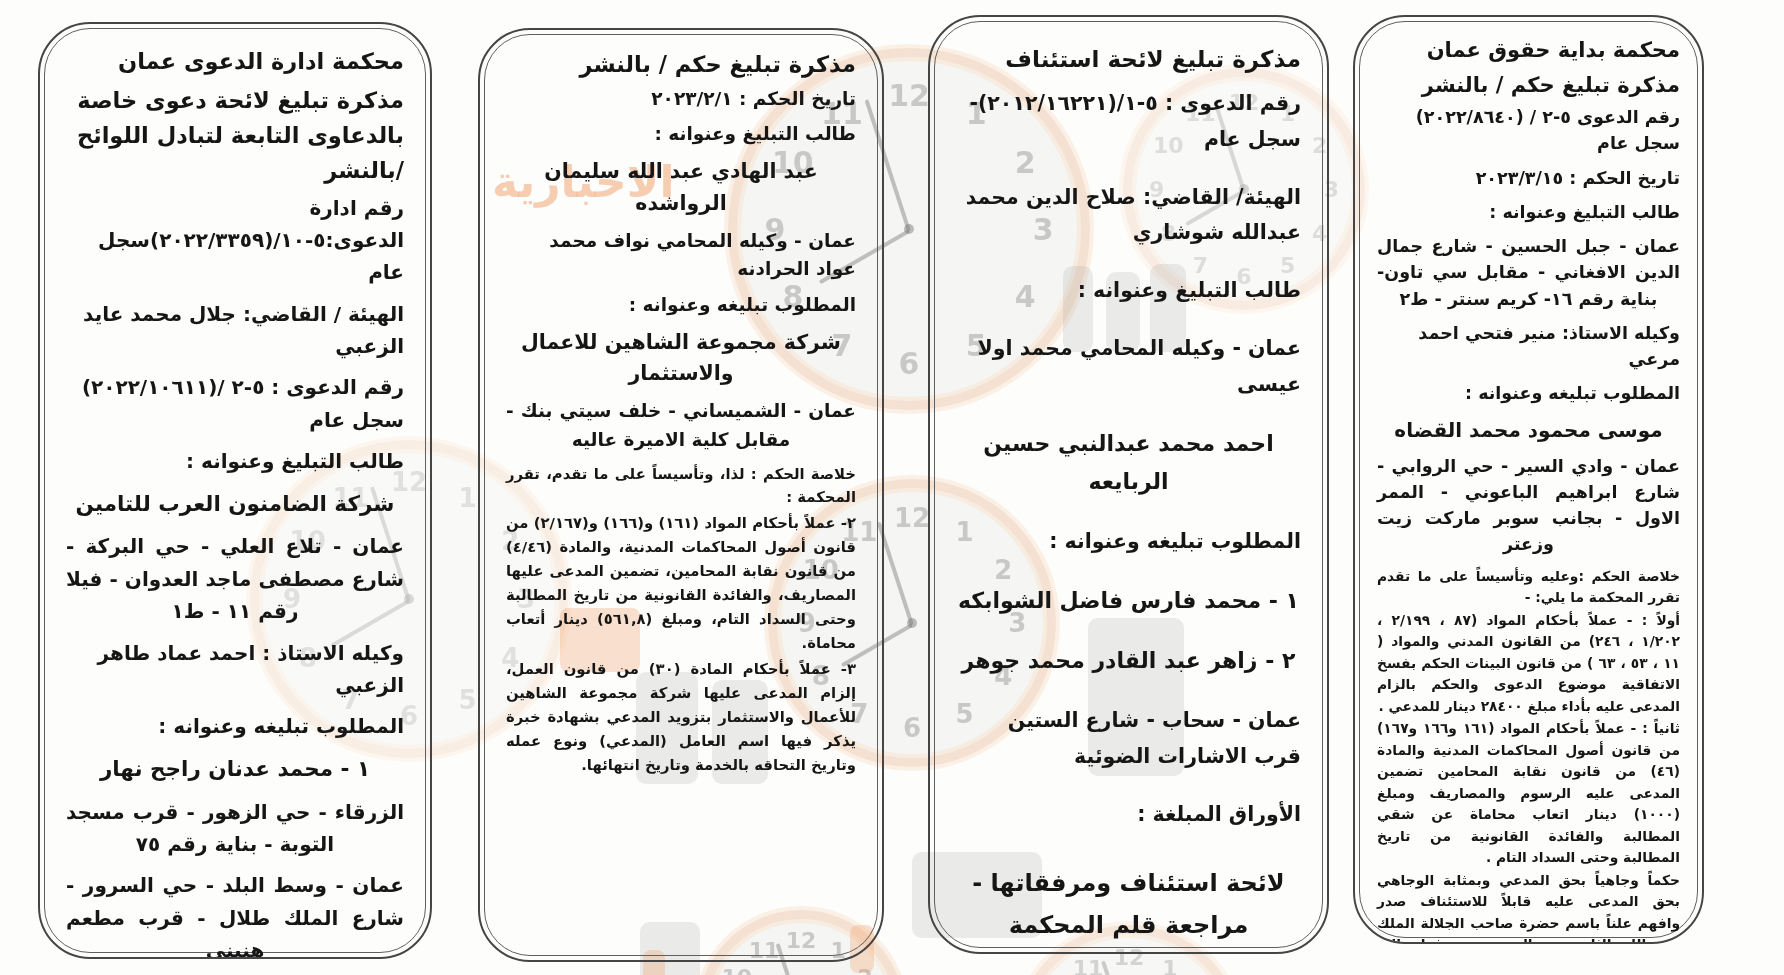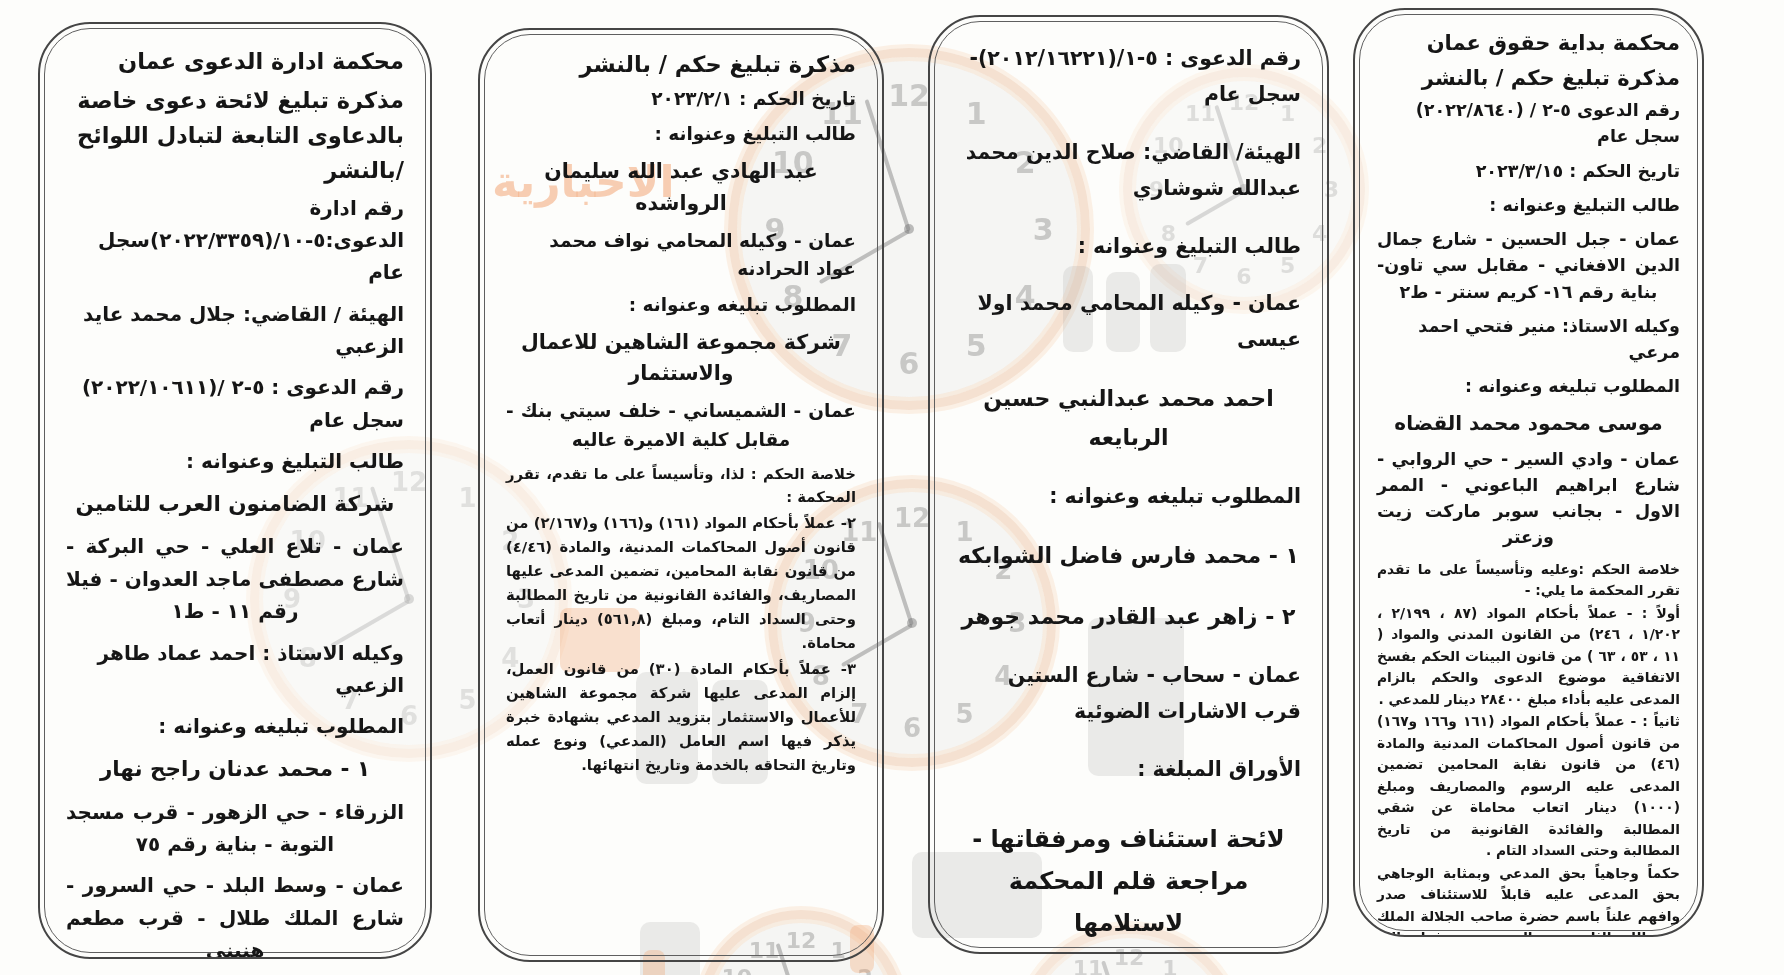--- a/index.html
+++ b/index.html
@@ -39,21 +39,21 @@
   .o2{left:643px;top:930px;width:22px;height:45px;}
   .o3{left:850px;top:905px;width:24px;height:48px;}
   .o4{left:595px;top:956px;width:62px;height:18px;}
   
   .col{position:absolute;z-index:2;border:2.5px solid #454545;border-radius:52px;background:transparent;overflow:hidden;}
   .col::before{content:"";position:absolute;inset:4px;border:1.5px solid #5f5f5f;border-radius:46px;pointer-events:none;}
   .col-inner{position:relative;height:100%;box-sizing:border-box;}
   .c1{left:38px;top:22px;width:390px;height:933px;}
   .c2{left:478px;top:28px;width:402px;height:930px;}
   .c3{left:928px;top:15px;width:397px;height:935px;}
-  .c4{left:1353px;top:8px;width:347px;height:925px;}
+  .c4{left:1353px;top:15px;width:347px;height:925px;}
   .c1 .col-inner{padding:20px 26px;}
   .c2 .col-inner{padding:18px 26px;}
   .c3 .col-inner{padding:24px 26px;}
   .c4 .col-inner{padding:18px 22px;}
   .ln{margin:0;font-weight:700;}
   
   .h {text-align:right;}
   .m {text-align:right;}
   .n {text-align:center;}
   .b {text-align:justify;text-align-last:center;}
@@ -211,20 +211,21 @@
         <p class="ln m">المطلوب تبليغه وعنوانه :</p>
         <p class="ln n">شركة مجموعة الشاهين للاعمال والاستثمار</p>
         <p class="ln b">عمان - الشميساني - خلف سيتي بنك - مقابل كلية الاميرة عاليه</p>
         <p class="ln s">خلاصة الحكم : لذا، وتأسيساً على ما تقدم، تقرر المحكمة :</p>
         <p class="ln s">٢- عملاً بأحكام المواد (١٦١) و(١٦٦) و(٢/١٦٧) من قانون أصول المحاكمات المدنية، والمادة (٤/٤٦) من قانون نقابة المحامين، تضمين المدعى عليها المصاريف، والفائدة القانونية من تاريخ المطالبة وحتى السداد التام، ومبلغ (٥٦١,٨) دينار أتعاب محاماة.</p>
         <p class="ln s">٣- عملاً بأحكام المادة (٣٠) من قانون العمل، إلزام المدعى عليها شركة مجموعة الشاهين للأعمال والاستثمار بتزويد المدعي بشهادة خبرة يذكر فيها اسم العامل (المدعي) ونوع عمله وتاريخ التحاقه بالخدمة وتاريخ انتهائها.</p>
       </div>
   </section>
   <section class="col c3" dir="rtl">
     <div class="col-inner">
+        <p class="ln h">مذكرة تبليغ لائحة استئناف</p>
         <p class="ln m">رقم الدعوى : ٥-١/(٢٠١٢/١٦٢٢١)- سجل عام</p>
         <p class="ln m">الهيئة/ القاضي: صلاح الدين محمد عبدالله شوشاري</p>
         <p class="ln m">طالب التبليغ وعنوانه :</p>
         <p class="ln m">عمان - وكيله المحامي محمد اولا عيسى</p>
         <p class="ln n">احمد محمد عبدالنبي حسين الربايعه</p>
         <p class="ln m">المطلوب تبليغه وعنوانه :</p>
         <p class="ln n">١ - محمد فارس فاضل الشوابكه</p>
         <p class="ln n">٢ - زاهر عبد القادر محمد جوهر</p>
         <p class="ln m">عمان - سحاب - شارع الستين قرب الاشارات الضوئية</p>
         <p class="ln m">الأوراق المبلغة :</p>

